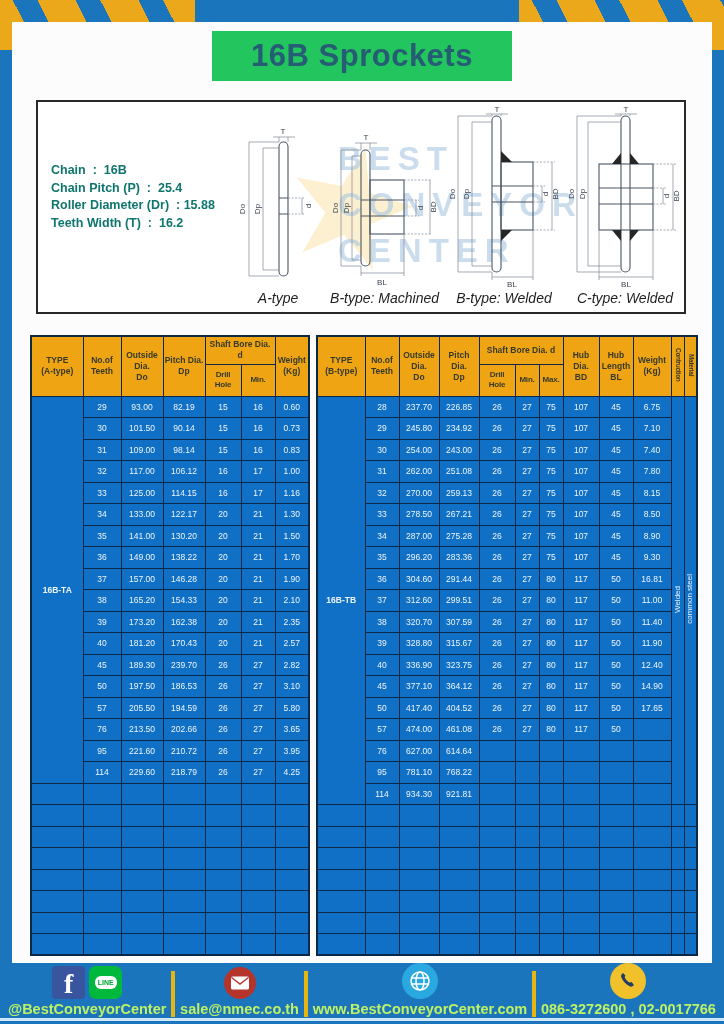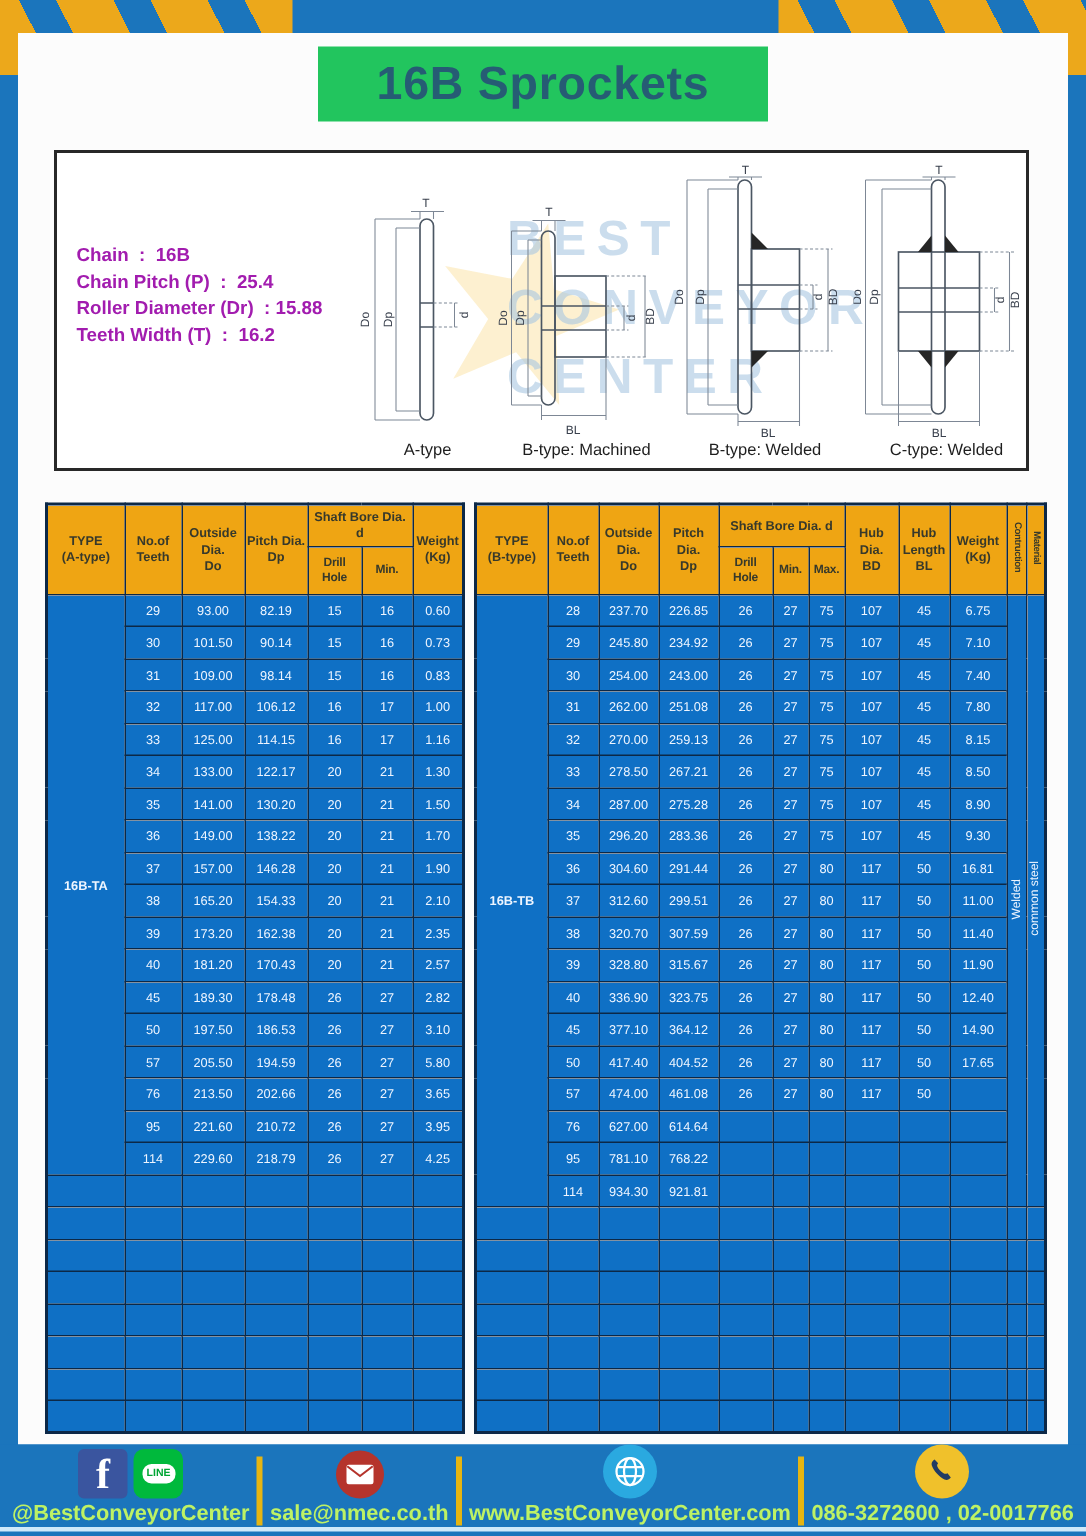--- a/index.html
+++ b/index.html
@@ -16,29 +16,29 @@
 
   
   .title-box{position:absolute;left:212px;top:31px;width:300px;height:50px;z-index:2;
              background:#22c55e;display:flex;align-items:center;justify-content:center;}
   .title-text{font-size:31px;font-weight:800;color:#265c74;letter-spacing:.5px;}
 
   
   .spec-box{position:absolute;left:36px;top:100px;width:650px;height:214px;z-index:2;
             background:#ffffff;border:2px solid #282828;box-sizing:border-box;overflow:hidden;}
   .spec-lines{position:absolute;left:13px;top:60px;z-index:3;}
-  .spec-line{font-size:12.5px;font-weight:bold;color:#a21caf;line-height:17.6px;white-space:pre;}
+  .spec-line{font-size:12.5px;font-weight:bold;color:#0f766e;line-height:17.6px;white-space:pre;}
   .wm-star{position:absolute;left:248px;top:40px;z-index:1;opacity:.45;}
   .wm-text{position:absolute;left:300px;top:34px;z-index:1;color:#a9c8e2;opacity:.6;
            font-weight:bold;font-size:33px;letter-spacing:7px;line-height:46px;}
   .diagrams{position:absolute;right:3px;top:4px;bottom:2px;z-index:2;
             display:flex;align-items:flex-end;gap:9px;}
   .diagram{display:flex;flex-direction:column;align-items:center;}
   .diagram svg{display:block;}
-  .diag-caption{font-size:11px;color:#1e1e1e;margin:2px 0 4px 12px;white-space:nowrap;}
+  .diag-caption{font-size:14px;color:#1e1e1e;margin:2px 0 4px 0;white-space:nowrap;font-style:italic;}
   .shape{stroke:#4b5663;stroke-width:1.1;fill:none;}
   .dim{stroke:#7d8795;stroke-width:.7;fill:none;}
   .dimd{stroke:#7d8795;stroke-width:.7;fill:none;stroke-dasharray:2 1.5;}
   .weld{fill:#262626;stroke:none;}
   .dlabel{font-size:8px;fill:#39404d;font-family:"Liberation Sans",sans-serif;}
 
   
   .data-table{position:absolute;top:335px;border-collapse:collapse;table-layout:fixed;z-index:2;
               border:2px solid #0c2847;}
   #table-a{left:30px;width:278px;}
@@ -326,21 +326,21 @@
         <td>40</td>
         <td>181.20</td>
         <td>170.43</td>
         <td>20</td>
         <td>21</td>
         <td>2.57</td>
       </tr>
       <tr>
         <td>45</td>
         <td>189.30</td>
-        <td>178.48</td>
+        <td>239.70</td>
         <td>26</td>
         <td>27</td>
         <td>2.82</td>
       </tr>
       <tr>
         <td>50</td>
         <td>197.50</td>
         <td>186.53</td>
         <td>26</td>
         <td>27</td>

